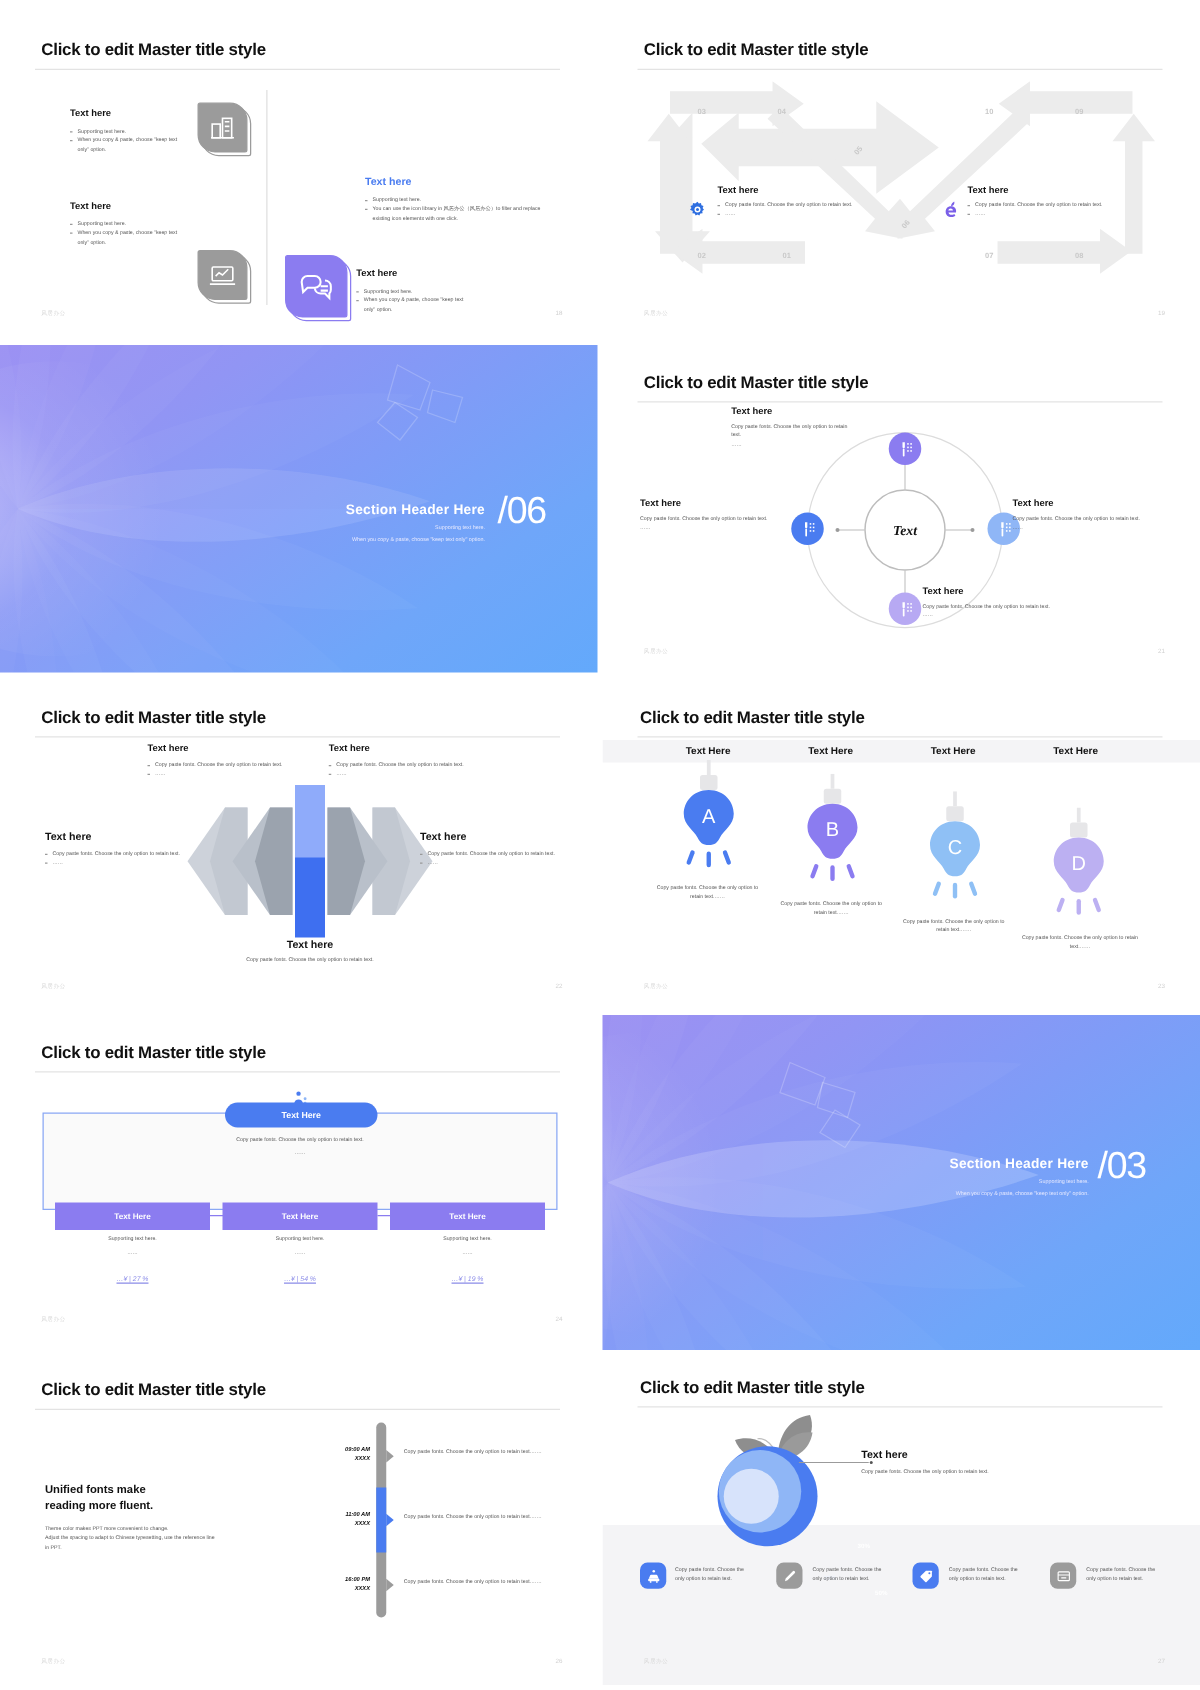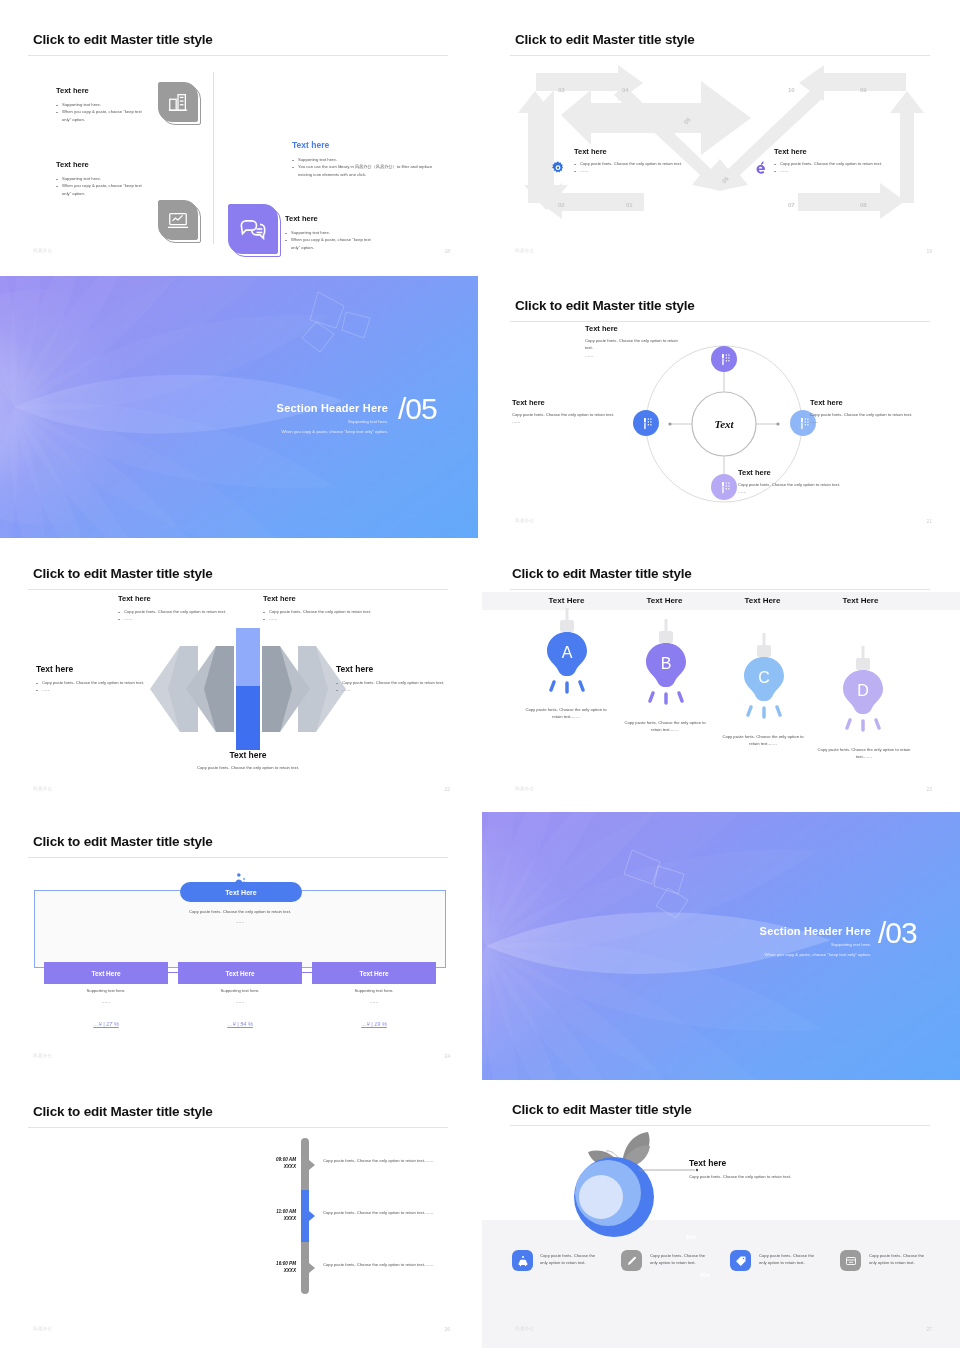--- a/index.html
+++ b/index.html
@@ -261,21 +261,21 @@
     <ellipse cx="44" cy="131" rx="140" ry="118" fill="url(#fl4)"></ellipse>
     <g stroke="#ffffff" stroke-opacity=".20" fill="none" stroke-width="1">
       <path d="M318 16 l26 14 l-8 22 l-26 -8 z"></path>
           <path d="M346 36 l24 6 l-6 20 l-22 -8 z"></path>
       <path d="M316 46 l-14 16 l18 14 l14 -18 z"></path>
     </g>
   </svg>
   <div class="sec-title" style="left:180px;top:126px;width:208px;">Section Header Here</div>
   <div class="sec-sub" style="left:180px;top:143px;width:208px;">Supporting text here.</div>
   <div class="sec-sub" style="left:130px;top:153px;width:258px;">When you copy &amp; paste, choose "keep text only" option.</div>
-  <div class="sec-num" style="left:398px;top:118px;">/05</div>
+  <div class="sec-num" style="left:398px;top:118px;">/06</div>
 </div>
 
 <div class="slide" style="left:482px;top:288px;width:478px;height:250px;">
   <div class="slide-title" style="left:33px;top:10px;">Click to edit Master title style</div>
   <div class="title-rule" style="left:28px;top:33px;width:420px;"></div>
 
   <svg width="260" height="200" viewBox="0 0 260 200" style="position:absolute;left:112px;top:36px;">
     <circle cx="130" cy="100" r="78" fill="none" stroke="#dcdcdc" stroke-width="1"></circle>
     <circle cx="130" cy="100" r="32" fill="#fff" stroke="#bdbdbd" stroke-width="1.2"></circle>
     <line x1="130" y1="46" x2="130" y2="68" stroke="#c9c9c9" stroke-width="1"></line>
@@ -584,20 +584,27 @@
   <div class="sec-title" style="left:165px;top:113px;width:224px;">Section Header Here</div>
   <div class="sec-sub" style="left:165px;top:130px;width:224px;">Supporting text here.</div>
   <div class="sec-sub" style="left:115px;top:140px;width:274px;">When you copy &amp; paste, choose "keep text only" option.</div>
   <div class="sec-num" style="left:396px;top:106px;">/03</div>
 </div>
 
 <div class="slide" style="left:0;top:1092px;width:478px;height:256px;">
   <div class="slide-title" style="left:33px;top:12px;">Click to edit Master title style</div>
   <div class="title-rule" style="left:28px;top:35px;width:420px;"></div>
 
+  <div style="position:absolute;left:36px;top:93px;width:250px;">
+    <div class="h3" style="font-size:9px;line-height:1.45;">Unified fonts make</div>
+    <div class="h3" style="font-size:9px;line-height:1.45;">reading more fluent.</div>
+    <div class="body-txt" style="margin-top:8px;">Theme color makes PPT more convenient to change.</div>
+    <div class="body-txt">Adjust the spacing to adapt to Chinese typesetting, use the reference line</div>
+    <div class="body-txt">in PPT.</div>
+  </div>
 
   <div class="tl-bar" style="left:301px;top:46px;height:156px;"></div>
   <div class="tl-seg" style="left:301px;top:98px;height:52px;"></div>
 
   <div class="tl-tri" style="left:309px;top:68px;"></div>
   <div class="tl-tri b" style="left:309px;top:119px;"></div>
   <div class="tl-tri" style="left:309px;top:171px;"></div>
 
   <div class="tl-time" style="left:240px;top:65px;width:56px;">
     <div>09:00 AM</div>

